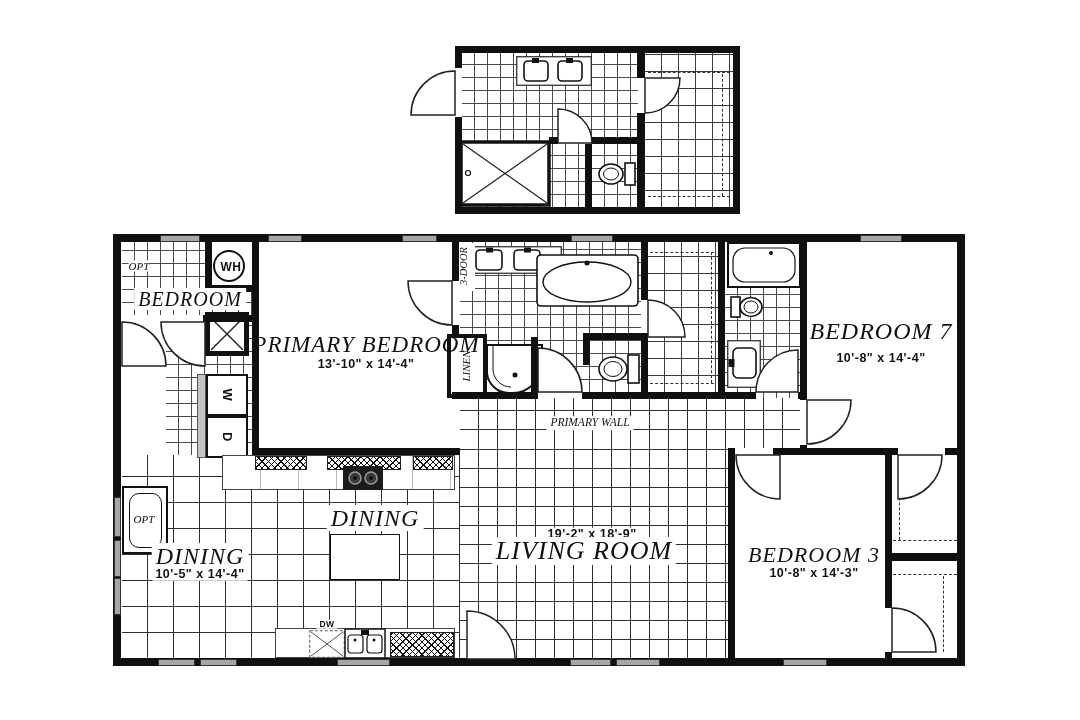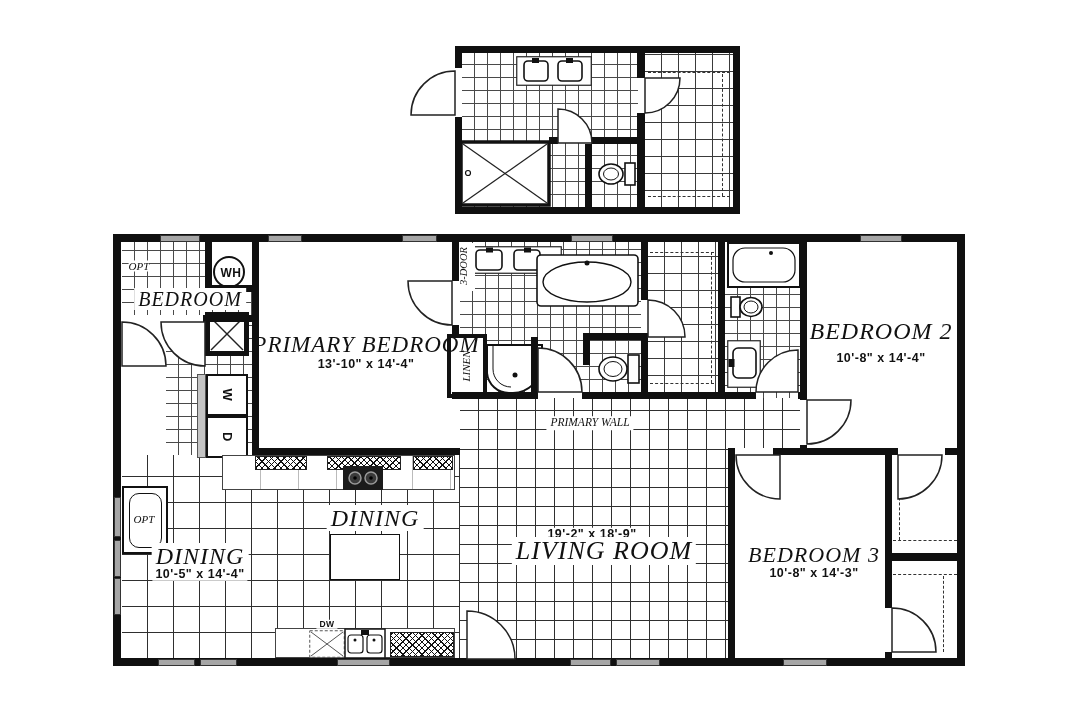--- a/index.html
+++ b/index.html
@@ -93,21 +93,21 @@
   <div class="a g17" style="left:648px;top:241px;width:70px;height:151px;"></div>
   <div class="a g19" style="left:460px;top:398px;width:340px;height:50px;"></div>
   <div class="a g19" style="left:460px;top:448px;width:268px;height:210px;"></div>
   <div class="a g26" style="left:122px;top:455px;width:338px;height:203px;"></div>
 
   <div class="dashH" style="left:650px;top:252px;width:64px;"></div>
   <div class="dashH" style="left:650px;top:383px;width:64px;"></div>
   <div class="dashV" style="left:711px;top:252px;height:131px;"></div>
 
   <div class="fx" style="left:212px;top:241px;width:40px;height:46px;"></div>
-  <div class="fx" style="left:213px;top:256px;width:32px;height:32px;border:2.5px solid #111;border-radius:50%;">
+  <div class="fx" style="left:213px;top:250px;width:32px;height:32px;border:2.5px solid #111;border-radius:50%;">
     <span class="dim" style="left:16px;top:15px;font-size:12px;">WH</span>
   </div>
   <svg style="left:205px;top:312px;" width="44" height="44">
     <rect x="2.5" y="2.5" width="39" height="39" fill="#fff" stroke="#111" stroke-width="5"></rect>
     <line x1="6" y1="6" x2="38" y2="38" stroke="#222" stroke-width="1.5"></line>
     <line x1="38" y1="6" x2="6" y2="38" stroke="#222" stroke-width="1.5"></line>
   </svg>
   <div class="a" style="left:197px;top:374px;width:9px;height:84px;background:#c4c4c4;border:1px solid #555;"></div>
   <div class="fx" style="left:206px;top:374px;width:42px;height:42px;border:2px solid #111;">
     <span class="dim rot90" style="left:19px;top:19px;font-size:13px;">W</span>
@@ -277,30 +277,30 @@
   <span class="lbl bgw" style="left:190px;top:299px;font-size:20px;letter-spacing:1px;">BEDROOM</span>
   <span class="lbl" style="left:139px;top:266px;font-size:11px;background:#fff;">OPT</span>
   <span class="lbl" style="left:144px;top:519px;font-size:11px;">OPT</span>
 
   <span class="lbl rm" style="left:366px;top:344px;font-size:23px;">PRIMARY BEDROOM</span>
   <span class="dim" style="left:366px;top:364px;">13'-10" x 14'-4"</span>
 
   <span class="lbl vrt" style="left:464px;top:266px;font-size:10.5px;">3-DOOR</span>
   <span class="lbl vrt" style="left:466px;top:366px;font-size:11px;">LINEN</span>
 
-  <span class="lbl rm" style="left:881px;top:331px;">BEDROOM 2</span>
+  <span class="lbl rm" style="left:881px;top:331px;">BEDROOM 7</span>
   <span class="dim" style="left:881px;top:358px;">10'-8" x 14'-4"</span>
 
   <span class="lbl bgw" style="left:590px;top:423px;font-size:11.5px;">PRIMARY WALL</span>
 
   <span class="lbl rm bgw" style="left:375px;top:518px;">DINING</span>
 
   <span class="lbl rm bgw" style="left:200px;top:556px;">DINING</span>
   <span class="dim bgw" style="left:200px;top:574px;">10'-5" x 14'-4"</span>
 
   <span class="dim bgw" style="left:592px;top:534px;">19'-2" x 18'-9"</span>
-  <span class="lbl rm bgw" style="left:604px;top:551px;font-size:26px;">LIVING ROOM</span>
+  <span class="lbl rm bgw" style="left:584px;top:551px;font-size:26px;">LIVING ROOM</span>
 
   <span class="lbl rm" style="left:814px;top:555px;font-size:22px;">BEDROOM 3</span>
   <span class="dim" style="left:814px;top:573px;">10'-8" x 14'-3"</span>
 
   <span class="dim bgw" style="left:327px;top:624px;font-size:8.5px;">DW</span>
 </div>
 
 </body></html>

